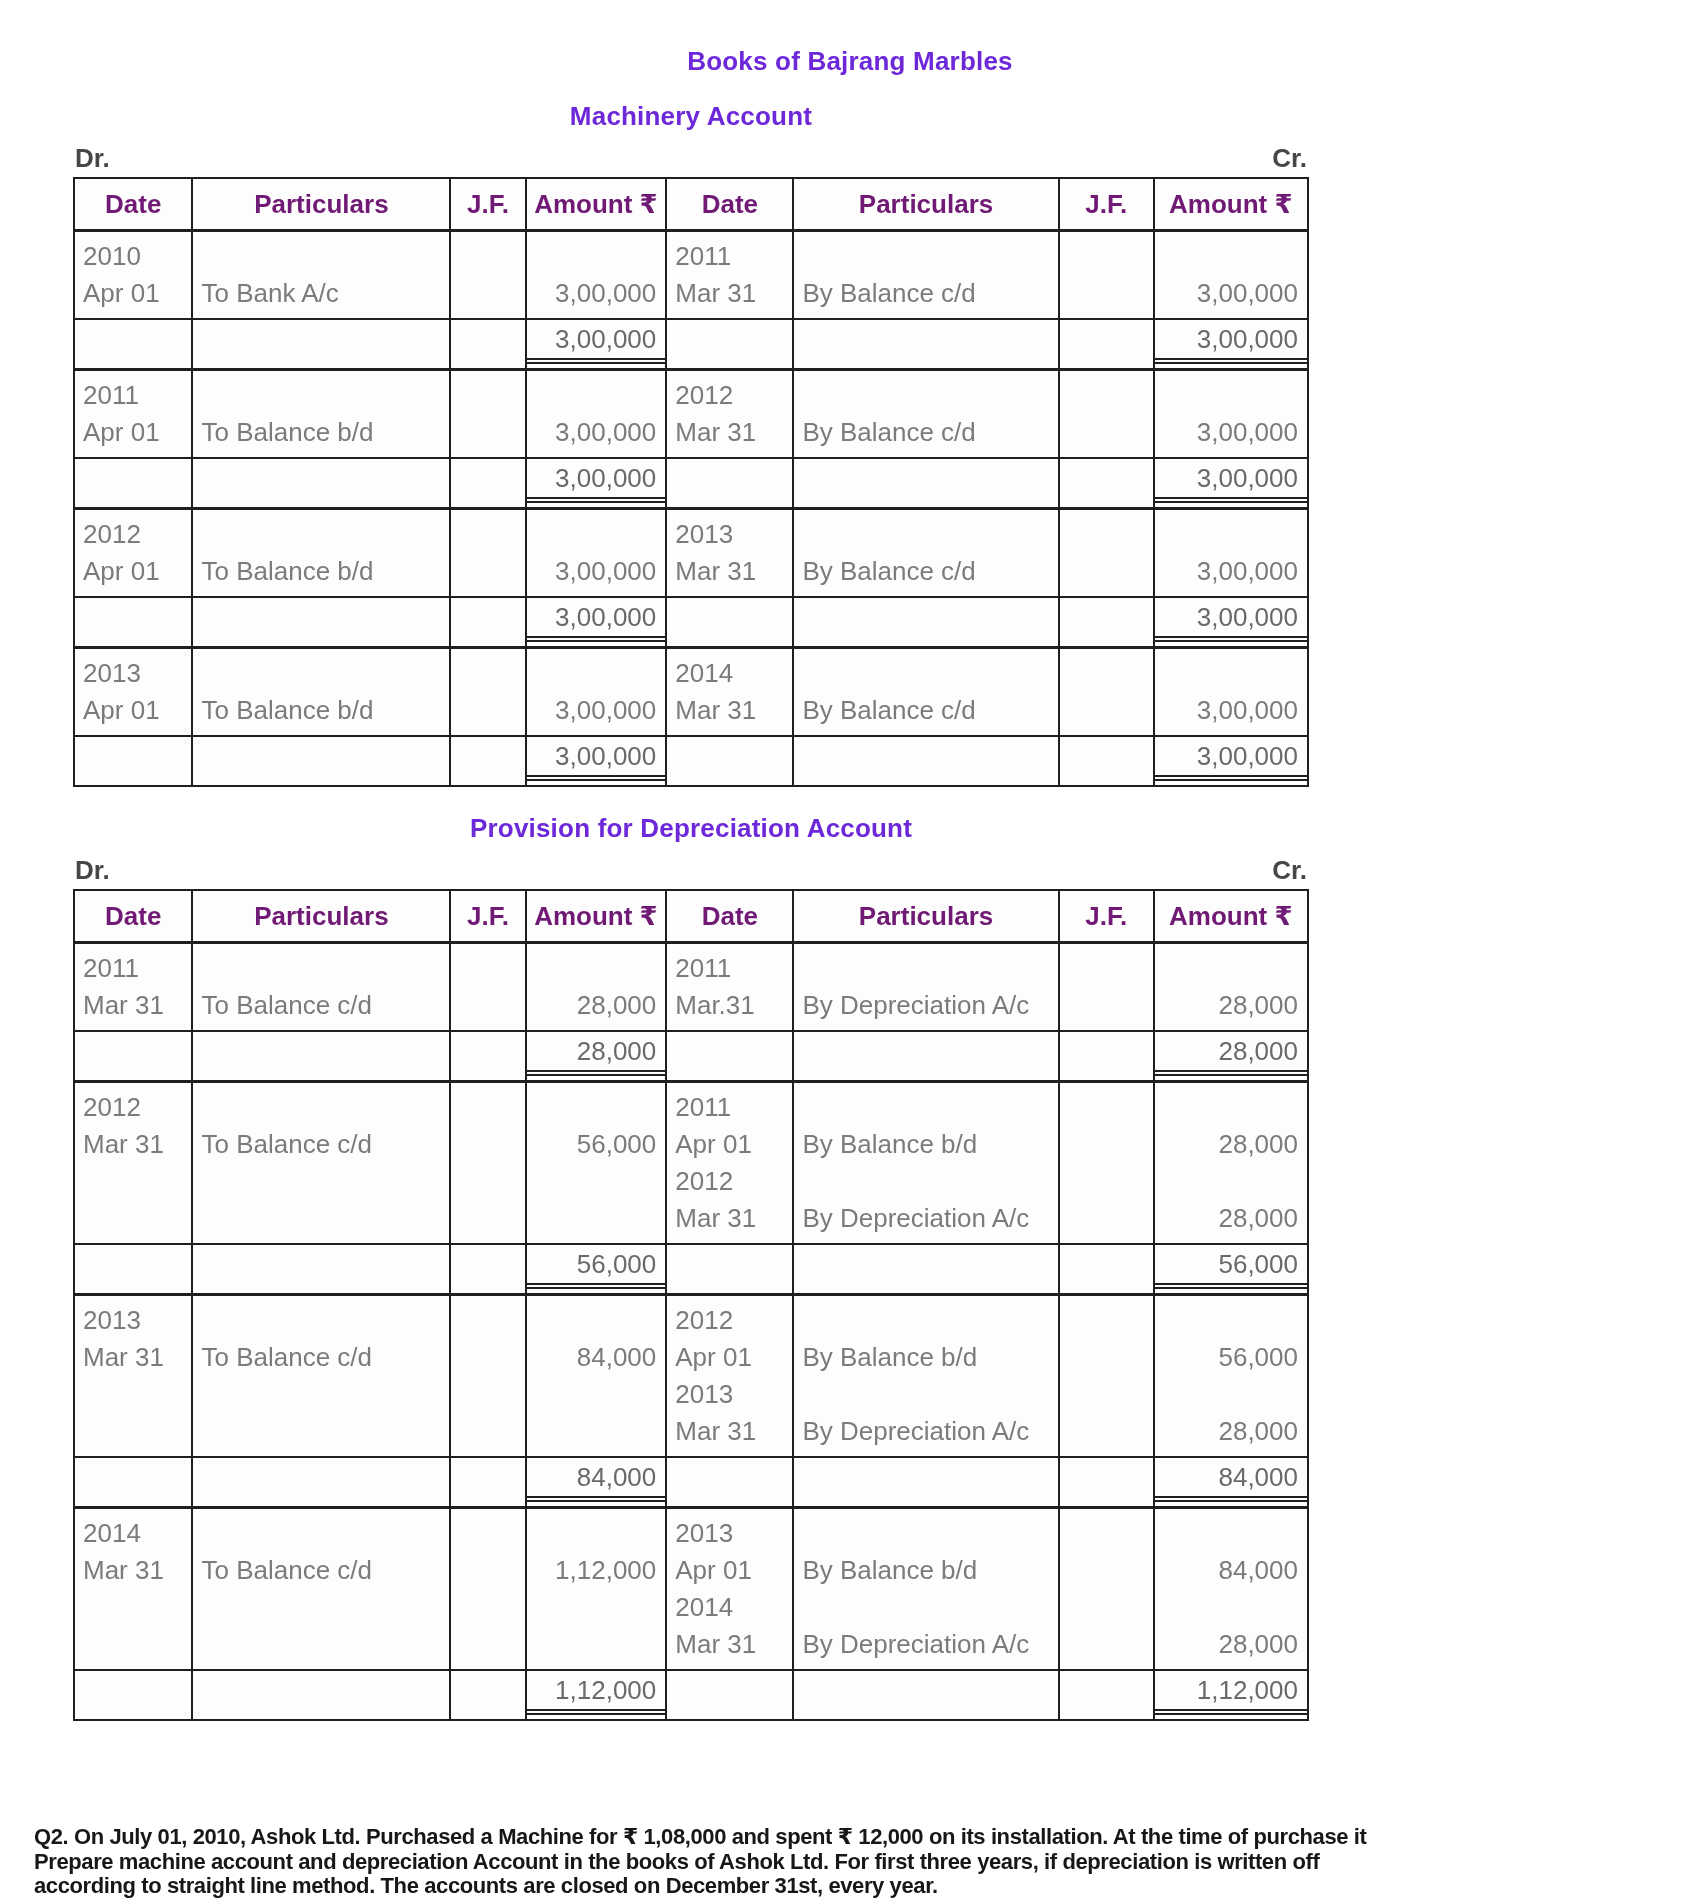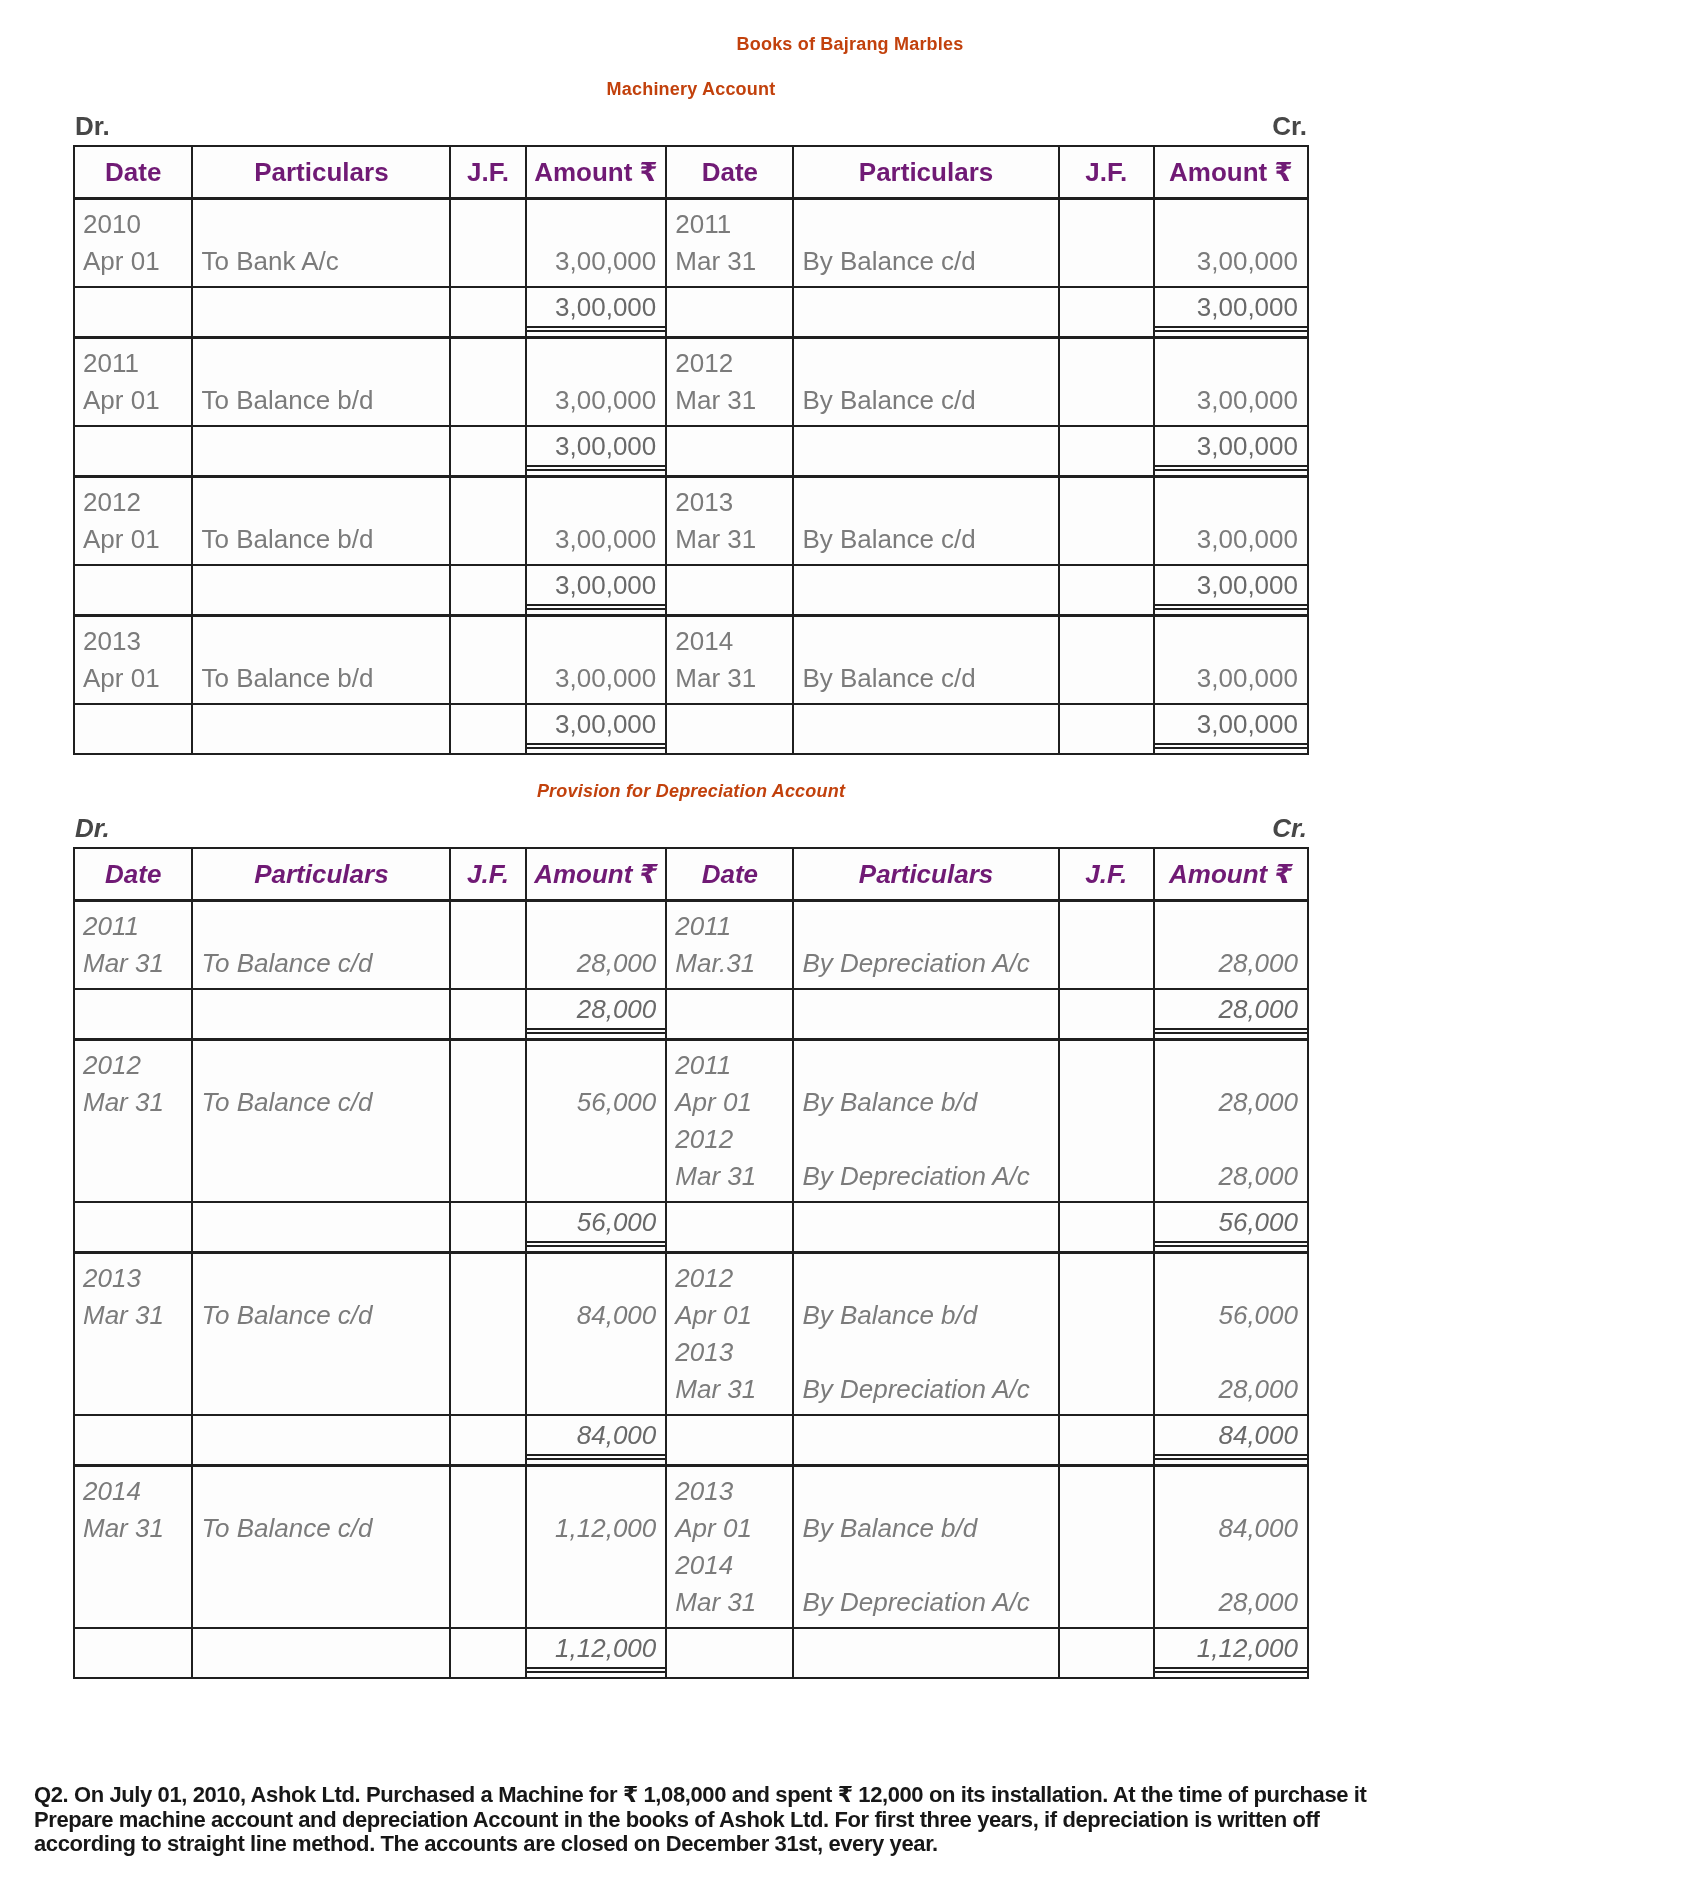--- a/index.html
+++ b/index.html
@@ -3,22 +3,22 @@
 <meta charset="utf-8">
 <style>
   html,body{margin:0;padding:0;background:#ffffff;}
   body{
     width:1700px;height:1900px;overflow:hidden;
     font-family:"Liberation Sans","DejaVu Sans",sans-serif;
     -webkit-font-smoothing:antialiased;
   }
   .page{padding-top:34px;}
   .main-title,.account-title{
-    text-align:center;margin:0;
-    font-size:18px;font-weight:700;color:#c2410c;letter-spacing:.2px;
+    text-align:center;margin:12px;
+    font-size:26px;font-weight:700;color:#6d28d9;letter-spacing:.2px;
   }
   .main-title{margin-bottom:24px;}
   .account{width:1236px;margin-left:73px;}
   .account-title{margin-bottom:10px;}
   .drcr{
     display:flex;justify-content:space-between;align-items:flex-end;
     font-size:26px;font-weight:600;color:#474747;
     padding:0 2px;margin-bottom:3px;min-height:32px;
   }
   table.ledger{border-collapse:collapse;width:100%;table-layout:fixed;background:#fdfdfd;}
@@ -34,21 +34,21 @@
   }
   .date-cell .line,.particulars-cell .line{padding-left:8px;}
   .amount-cell .line{text-align:right;padding-right:9px;}
   tr.total td{height:48px;vertical-align:top;padding:0;}
   .total-amt{
     height:38px;line-height:38px;font-size:26px;color:#696969;
     text-align:right;padding-right:9px;
     border-bottom:6px double #1f1f1f;
   }
   .account+.account-wrap{margin-top:26px;}
-  .account-wrap{margin-top:26px;font-style:italic;}
+  .account-wrap{margin-top:26px;}
   .question{
     margin:104px 0 0 34px;width:1640px;
     font-size:22px;line-height:24.5px;font-weight:700;color:#171717;
     letter-spacing:-0.4px;
   }
   .question .qline{white-space:nowrap;}
 </style>
 </head>
 <body>
 

